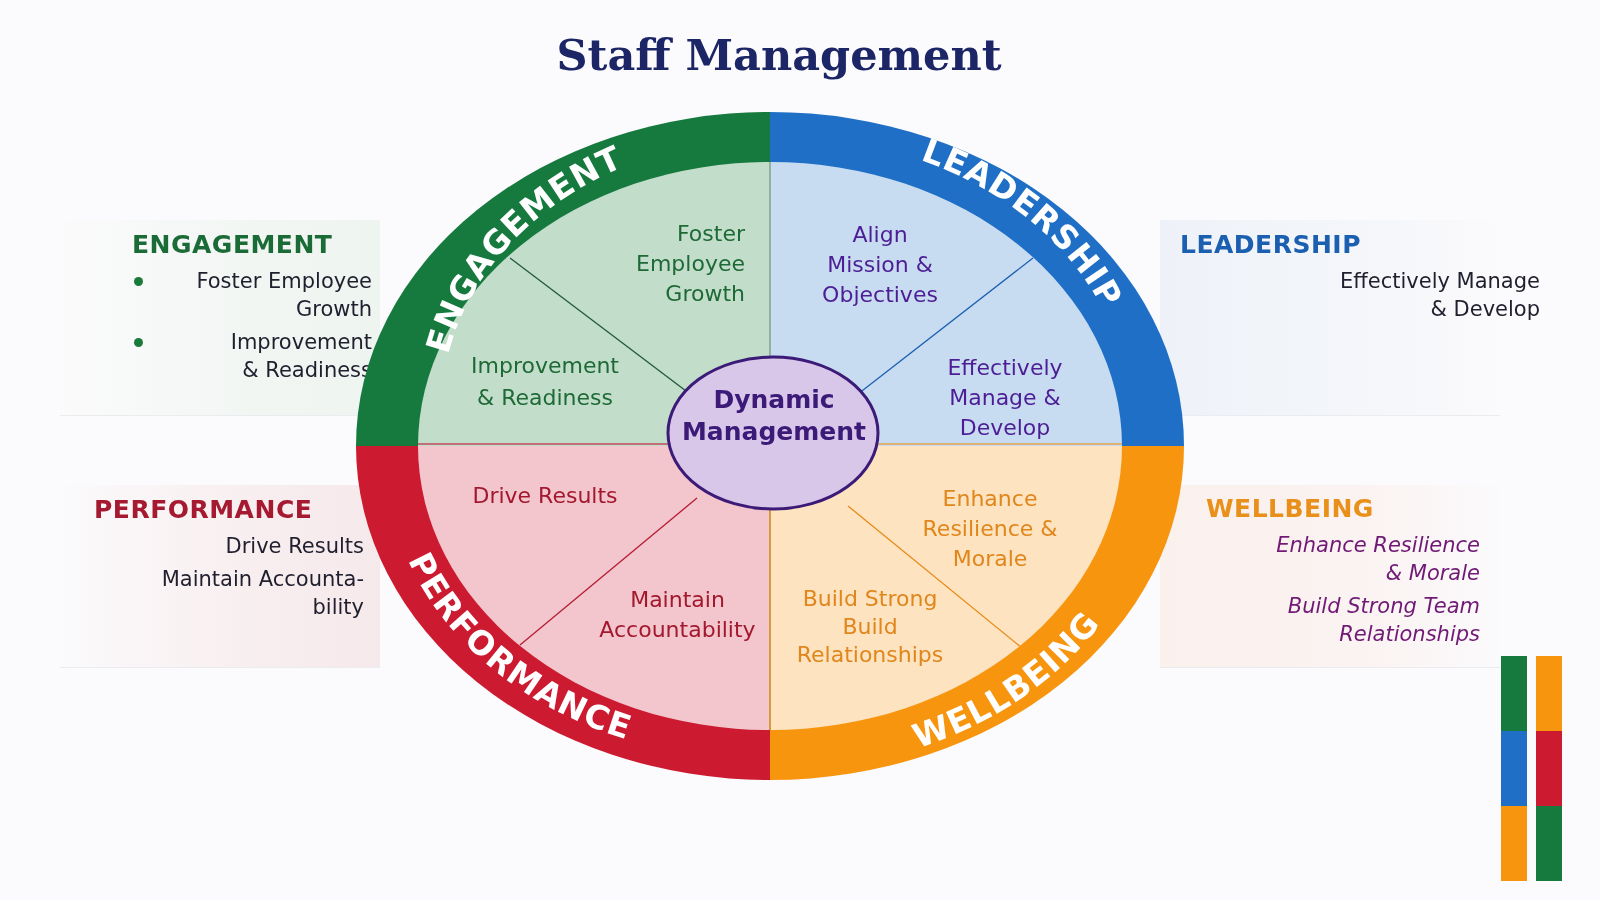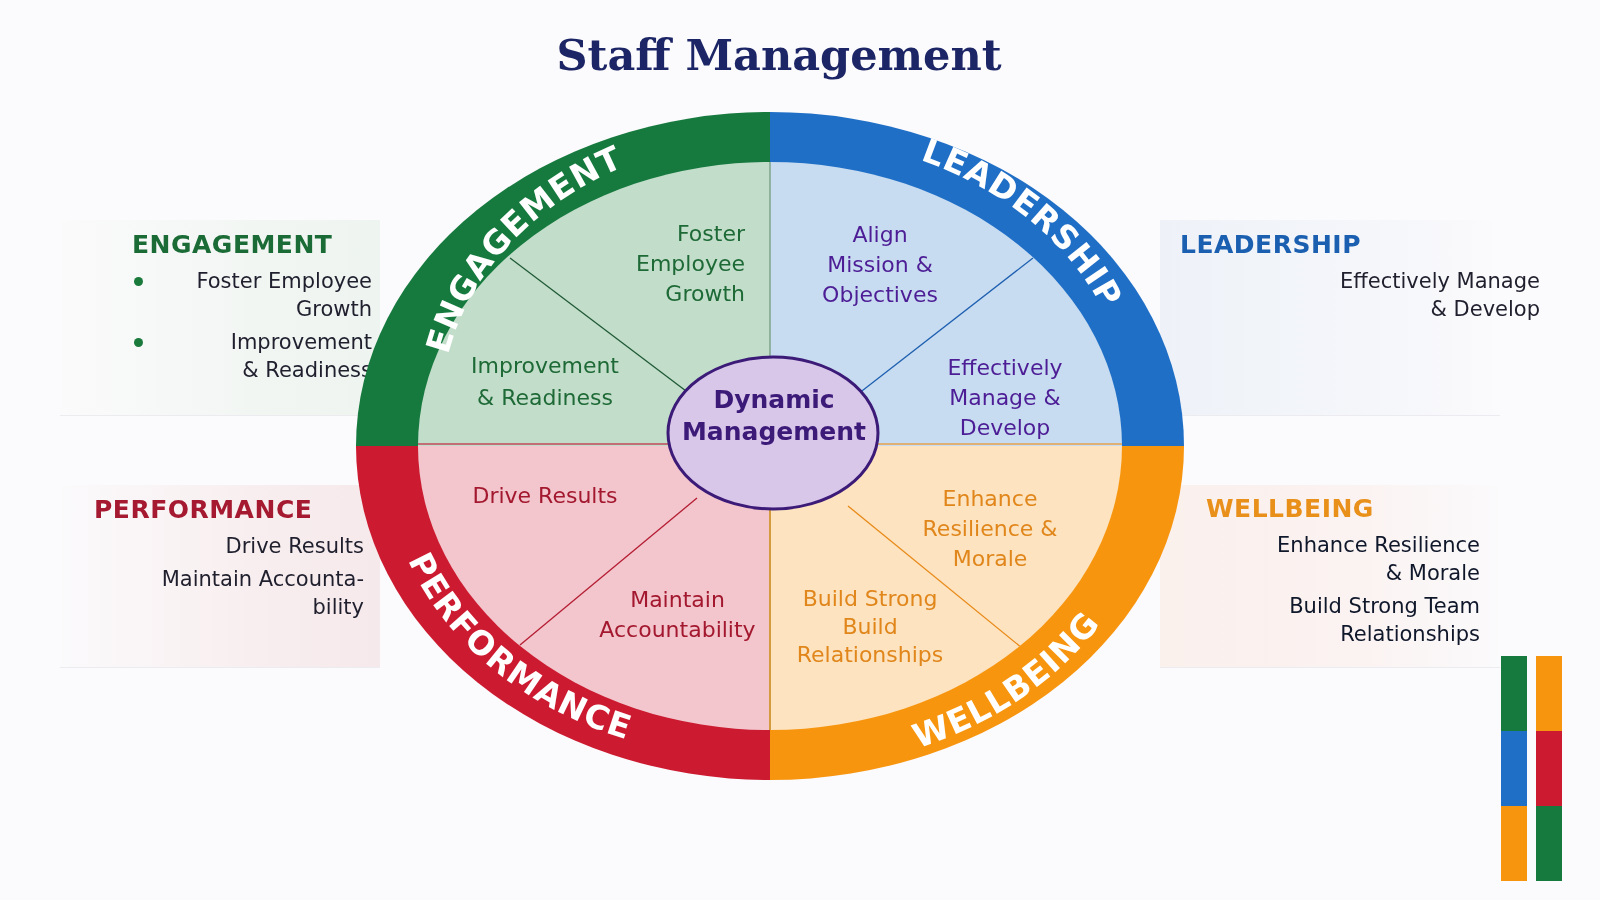--- a/index.html
+++ b/index.html
@@ -45,21 +45,21 @@
   .side.engagement h2 { color: #1a6b36; }
   .side.engagement .dot { background: #1a7a3c; }
   .side.leadership { left: 1180px; top: 230px; width: 360px; }
   .side.leadership h2 { color: #1a5fb0; }
   .side.leadership li { padding-left: 20px; }
   .side.performance { left: 94px; top: 495px; width: 270px; }
   .side.performance h2 { color: #a51a30; }
   .side.performance li { padding-left: 36px; }
   .side.wellbeing { left: 1200px; top: 494px; width: 280px; }
   .side.wellbeing h2 { color: #e8901a; margin-left: 6px; }
-  .side.wellbeing li { color: #0f172a; }
+  .side.wellbeing li { color: #701a75; font-style: italic; }
 
   svg.wheel { position: absolute; left: 0; top: 0; }
   .seg-text {
     position: absolute; text-align: center;
     font-family: "DejaVu Sans", sans-serif; font-size: 22px; line-height: 30px;
   }
   .seg-text.green { color: #1e6a36; }
   .seg-text.blue { color: #4c1d95; }
   .seg-text.red { color: #a3182f; }
   .seg-text.orange { color: #e0861b; }

